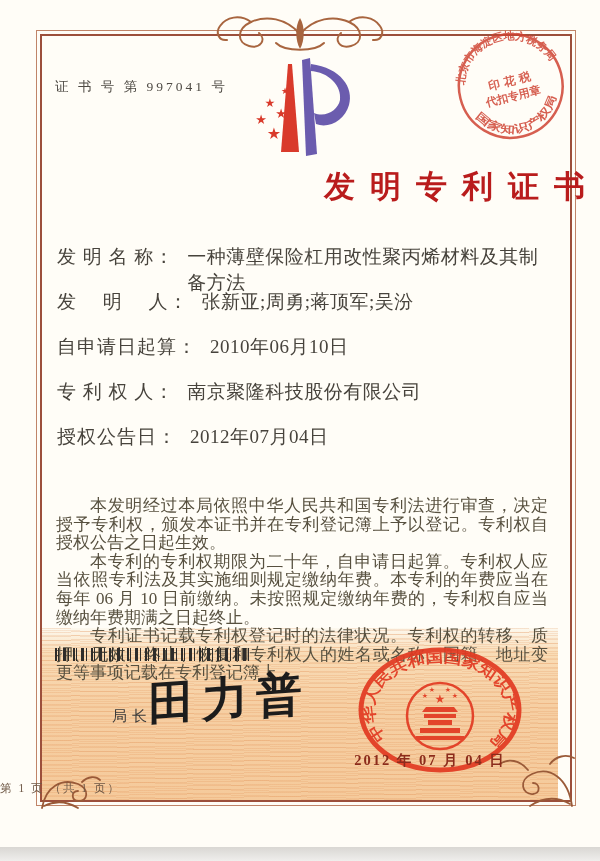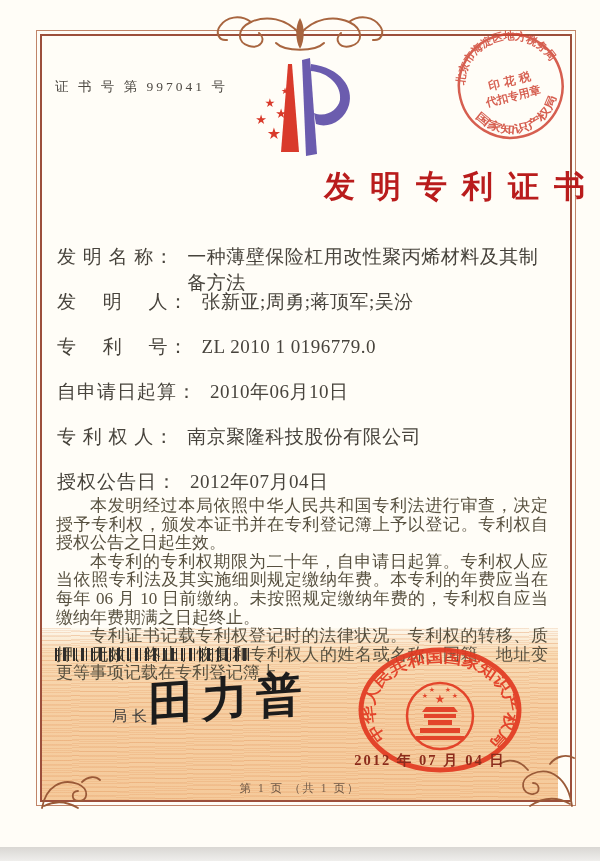--- a/index.html
+++ b/index.html
@@ -56,21 +56,21 @@
                transform:rotate(-4deg) skewX(-4deg);
                font-family:"DejaVu Sans",sans-serif; }
 
   .tax-stamp { position:absolute; left:450px; top:27px; width:122px; height:120px;
                transform:rotate(-14deg); opacity:.85; }
   .office-seal { position:absolute; left:354px; top:646px; width:174px; height:132px; opacity:.92; }
 
   .issue-date { position:absolute; left:342px; top:751px; width:176px; text-align:center;
                 font-size:14.5px; font-weight:bold; letter-spacing:2px; color:#8c2c1c; }
 
-  .page-footer { position:absolute; left:0; top:781px; width:600px; text-align:center;
+  .page-footer { position:absolute; left:0; top:781px; width:600px; 
                  font-size:11.5px; letter-spacing:2px; color:#6f5846; }
 
   .ornament-top { position:absolute; left:190px; top:10px; width:220px; height:48px; }
   .flourish-bl { position:absolute; left:38px; top:770px; width:64px; height:42px; }
   .flourish-br { position:absolute; left:498px; top:752px; width:78px; height:58px; }
 
   .logo { position:absolute; left:239px; top:58px; width:122px; height:106px; }
 
   svg text { font-family:"DejaVu Sans",sans-serif; }
 </style>
@@ -148,24 +148,20 @@
   <div class="title">发明专利证书</div>
 
   <div class="fields">
     <div class="field-row">
       <span class="field-label">发 明 名 称：</span>
       <span class="field-value">一种薄壁保险杠用改性聚丙烯材料及其制备方法</span>
     </div>
     <div class="field-row">
       <span class="field-label">发　 明　 人：</span>
       <span class="field-value">张新亚;周勇;蒋顶军;吴汾</span>
-    </div>
-    <div class="field-row">
-      <span class="field-label">专　 利　 号：</span>
-      <span class="field-value">ZL 2010 1 0196779.0</span>
     </div>
     <div class="field-row">
       <span class="field-label">自申请日起算：</span>
       <span class="field-value">2010年06月10日</span>
     </div>
     <div class="field-row">
       <span class="field-label">专 利 权 人：</span>
       <span class="field-value">南京聚隆科技股份有限公司</span>
     </div>
     <div class="field-row">

